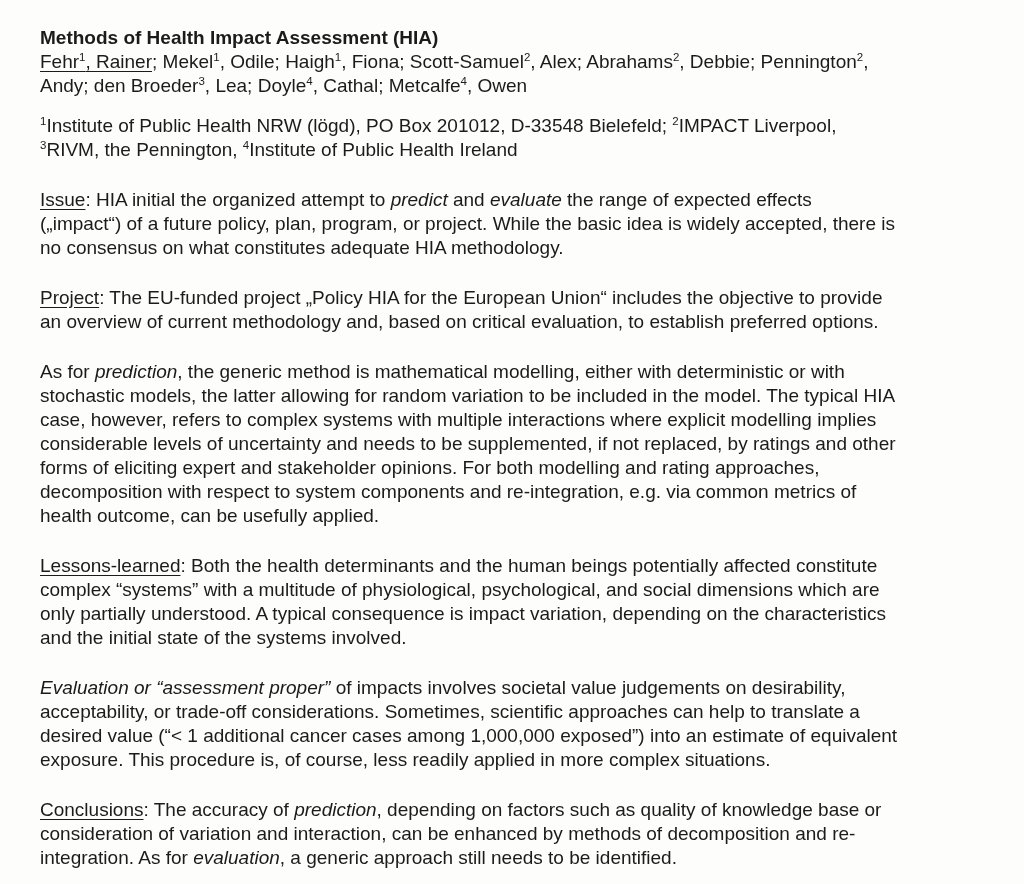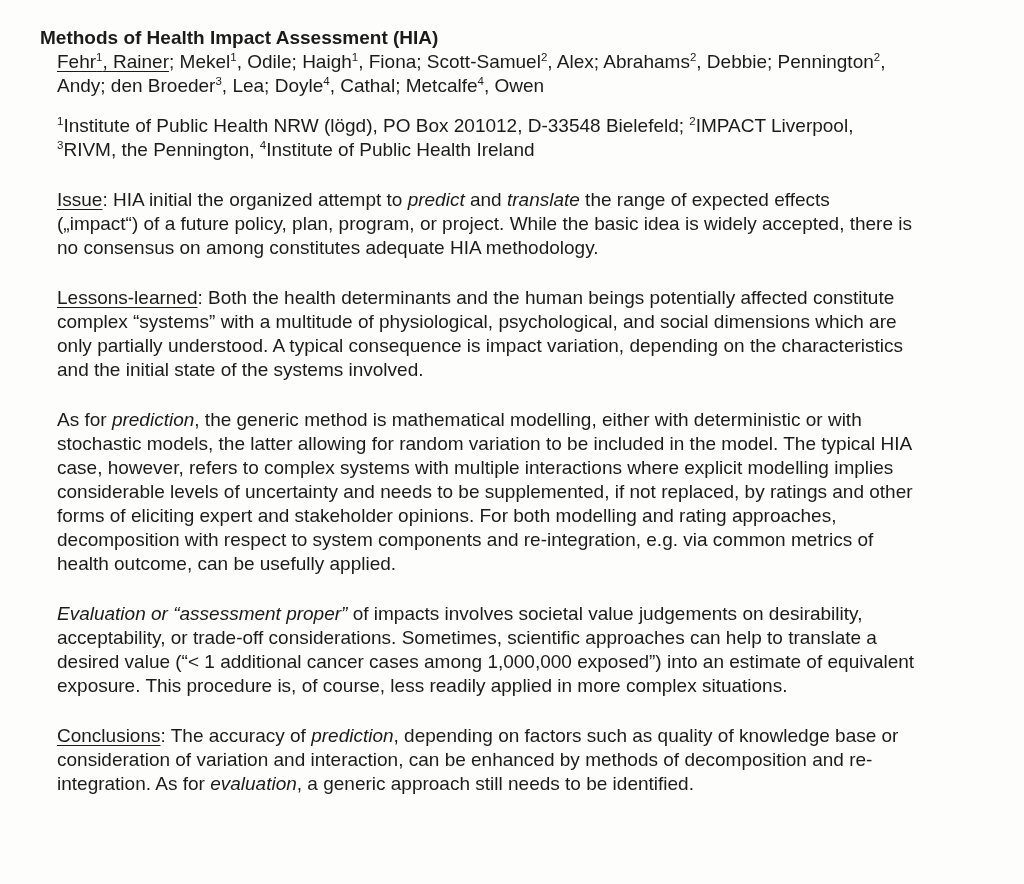--- a/index.html
+++ b/index.html
@@ -15,21 +15,21 @@
     line-height: 24px;
     padding: 26px 10px 0 40px;
     overflow: hidden;
   }
   .title {
     font-weight: bold;
     white-space: pre-wrap;
   }
   .block {
     white-space: pre-wrap;
-    margin: 0 0 26px 17px;
+    margin: 0 0 26px 0;
     max-width: 964px;
   }
   .block.authors { margin-bottom: 16px; }
   .s-i { font-style: italic; text-align: center; }
   .s-u { text-decoration: underline; text-underline-offset: 3px; }
   .s-sup {
     font-size: 11.5px;
     vertical-align: super;
     line-height: 0;
   }
@@ -39,37 +39,39 @@
 
 <div class="page">
   <div class="title">Methods of Health Impact Assessment (HIA)</div>
 
   <div class="block authors"><span class="s-u">Fehr</span><span class="s-u"><span class="s-sup">1</span></span><span class="s-u">, Rainer</span><span>; Mekel</span><span class="s-sup">1</span><span>, Odile; Haigh</span><span class="s-sup">1</span><span>, Fiona; Scott-Samuel</span><span class="s-sup">2</span><span>, Alex; Abrahams</span><span class="s-sup">2</span><span>, Debbie; Pennington</span><span class="s-sup">2</span><span>,
 Andy; den Broeder</span><span class="s-sup">3</span><span>, Lea; Doyle</span><span class="s-sup">4</span><span>, Cathal; Metcalfe</span><span class="s-sup">4</span><span>, Owen</span></div>
 
   <div class="block"><span class="s-sup">1</span><span>Institute of Public Health NRW (lögd), PO Box 201012, D-33548 Bielefeld; </span><span class="s-sup">2</span><span>IMPACT Liverpool,
 </span><span class="s-sup">3</span><span>RIVM, the Pennington, </span><span class="s-sup">4</span><span>Institute of Public Health Ireland</span></div>
 
-  <div class="block"><span class="s-u">Issue</span><span>: HIA initial the organized attempt to </span><span class="s-i">predict</span><span> and </span><span class="s-i">translate</span><span> the range of expected effects
+  <div class="block"><span class="s-u">Issue</span><span>: HIA initial the organized attempt to </span><span class="s-i">predict</span><span> and </span><span class="s-i">evaluate</span><span> the range of expected effects
 („impact“) of a future policy, plan, program, or project. While the basic idea is widely accepted, there is
-no consensus on among constitutes adequate HIA methodology.</span></div>
+no consensus on what constitutes adequate HIA methodology.</span></div>
 
-
-  <div class="block"><span class="s-u">Lessons-learned</span><span>: Both the health determinants and the human beings potentially affected constitute
-complex “systems” with a multitude of physiological, psychological, and social dimensions which are
-only partially understood. A typical consequence is impact variation, depending on the characteristics
-and the initial state of the systems involved.</span></div>
+  <div class="block"><span class="s-u">Project</span><span>: The EU-funded project „Policy HIA for the European Union“ includes the objective to provide
+an overview of current methodology and, based on critical evaluation, to establish preferred options.</span></div>
 
   <div class="block"><span>As for </span><span class="s-i">prediction</span><span>, the generic method is mathematical modelling, either with deterministic or with
 stochastic models, the latter allowing for random variation to be included in the model. The typical HIA
 case, however, refers to complex systems with multiple interactions where explicit modelling implies
 considerable levels of uncertainty and needs to be supplemented, if not replaced, by ratings and other
 forms of eliciting expert and stakeholder opinions. For both modelling and rating approaches,
 decomposition with respect to system components and re-integration, e.g. via common metrics of
 health outcome, can be usefully applied.</span></div>
+
+  <div class="block"><span class="s-u">Lessons-learned</span><span>: Both the health determinants and the human beings potentially affected constitute
+complex “systems” with a multitude of physiological, psychological, and social dimensions which are
+only partially understood. A typical consequence is impact variation, depending on the characteristics
+and the initial state of the systems involved.</span></div>
 
   <div class="block"><span class="s-i">Evaluation or “assessment proper”</span><span> of impacts involves societal value judgements on desirability,
 acceptability, or trade-off considerations. Sometimes, scientific approaches can help to translate a
 desired value (“&lt; 1 additional cancer cases among 1,000,000 exposed”) into an estimate of equivalent
 exposure. This procedure is, of course, less readily applied in more complex situations.</span></div>
 
   <div class="block"><span class="s-u">Conclusions</span><span>: The accuracy of </span><span class="s-i">prediction</span><span>, depending on factors such as quality of knowledge base or
 consideration of variation and interaction, can be enhanced by methods of decomposition and re-
 integration. As for </span><span class="s-i">evaluation</span><span>, a generic approach still needs to be identified.</span></div>
 </div>

